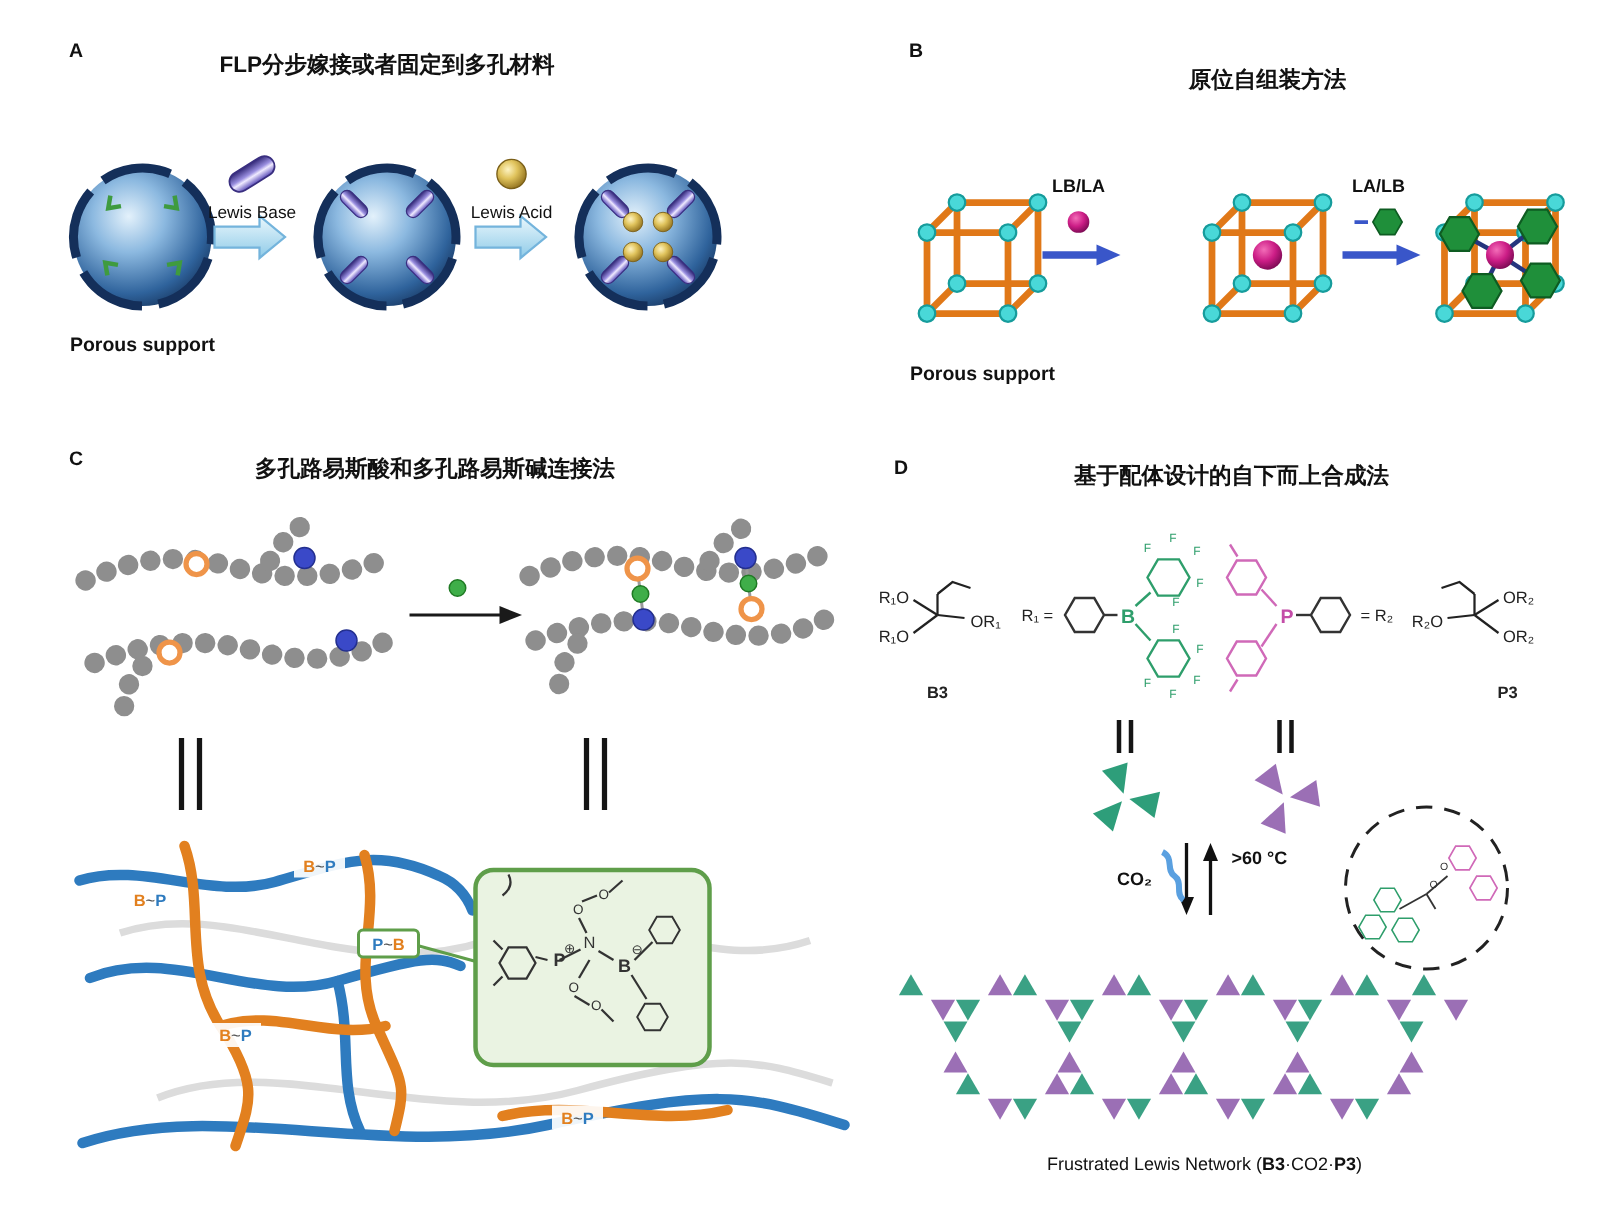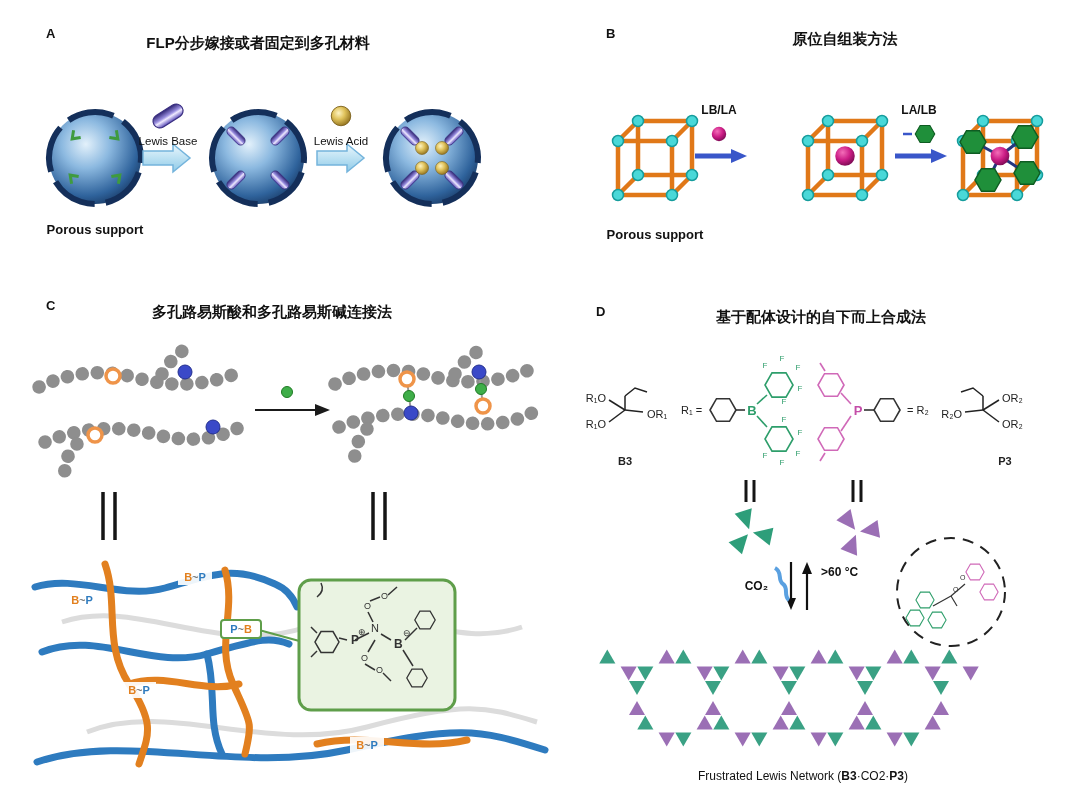--- a/index.html
+++ b/index.html
@@ -106,21 +106,21 @@
         <use href="#gold" transform="translate(-10,-10)"></use>
         <use href="#gold" transform="translate(10,-10)"></use>
         <use href="#gold" transform="translate(10,10)"></use>
         <use href="#gold" transform="translate(-10,10)"></use>
       </g>
 
       <text class="boldlbl" x="65" y="216">Porous support</text>
     </svg>
   </div>
 
-  <div class="panel" style="left:595px;top:14px;width:475px;height:245px">
+  <div class="panel" style="left:595px;top:28px;width:475px;height:245px">
     <svg viewBox="0 0 475 245" width="475" height="245">
       <defs>
         <radialGradient id="mg" cx="38%" cy="32%" r="70%">
           <stop offset="0%" stop-color="#f36db8"></stop>
             <stop offset="55%" stop-color="#cc1d86"></stop>
             <stop offset="100%" stop-color="#7e0b55"></stop>
         </radialGradient>
         <g id="cube">
           <g stroke="#e07818" stroke-width="4.5" stroke-linecap="round" fill="none">
             <line x1="0" y1="22" x2="54" y2="22"></line>
@@ -191,21 +191,21 @@
           <use href="#hexG" transform="translate(-12,24)"></use>
           <use href="#hexG" transform="translate(27,17)"></use>
           <use href="#mag" transform="scale(1.1)"></use>
         </g>
       </g>
 
       <text class="boldlbl" x="60" y="225">Porous support</text>
     </svg>
   </div>
 
-  <div class="panel" style="left:17px;top:292px;width:545px;height:505px">
+  <div class="panel" style="left:35px;top:292px;width:545px;height:505px">
     <svg viewBox="0 0 545 505" width="545" height="505">
       <defs>
         <g id="hexO">
             <polygon points="12,0 6,10.4 -6,10.4 -12,0 -6,-10.4 6,-10.4" fill="none" stroke="#333" stroke-width="1.5"></polygon>
           </g>
       </defs>
 
       <text class="ptitle" x="255" y="25">多孔路易斯酸和多孔路易斯碱连接法</text>
 
       <g>

